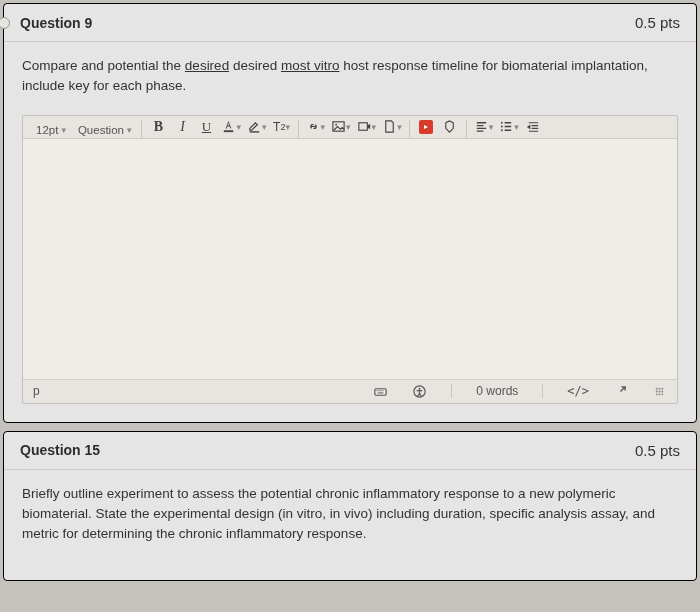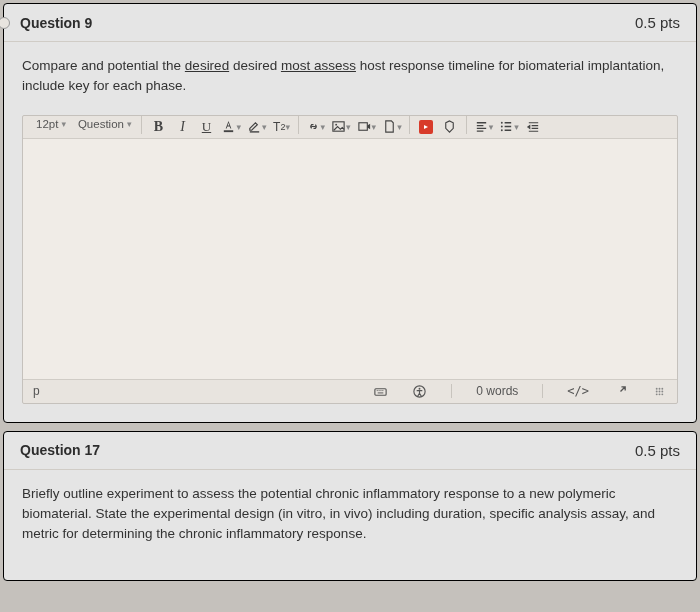--- a/index.html
+++ b/index.html
@@ -37,21 +37,21 @@
       margin-bottom: 18px;
     }
     .u { text-decoration: underline; }
     .editor-wrap {
       border: 1px solid #c5c1bc;
       background: #e8e4df;
       border-radius: 2px;
     }
     .toolbar {
       display: flex;
-      align-items: flex-start;
+      align-items: flex-end;
       gap: 2px;
       padding: 0 8px;
       border-bottom: 1px solid #d0ccc6;
       font-size: 12px;
       color: #555;
       flex-wrap: nowrap;
     }
     .tb-sel {
       display: flex;
       align-items: center;
@@ -139,21 +139,21 @@
 
 <div class="q1-wrap">
   <div class="status-dot"></div>
   <div class="question-card">
     <div class="question-header">
       <span class="question-title">Question 9</span>
       <span class="question-pts">0.5 pts</span>
     </div>
     <div class="question-body">
       <p class="prompt">
-        <span>Compare and potential the </span><span class="u">desired</span><span> desired </span><span class="u">most assess</span><span> host response timeline for biomaterial implantation, include key for each phase.</span>
+        <span>Compare and potential the </span><span class="u">desired</span><span> desired </span><span class="u">most vitro</span><span> host response timeline for biomaterial implantation, include key for each phase.</span>
       </p>
 
       <div class="editor-wrap">
         <div class="toolbar">
 
           <div class="tb-sel">
             <span>12pt</span>
             <span class="chev">▾</span>
           </div>
 
@@ -312,19 +312,19 @@
             </div>
           </div>
         </div>
       </div>
     </div>
   </div>
 </div>
 
 <div class="question-card">
   <div class="question-header">
-    <span class="question-title">Question 17</span>
+    <span class="question-title">Question 15</span>
     <span class="question-pts">0.5 pts</span>
   </div>
   <div class="question-body">
     <p class="prompt">Briefly outline experiment to assess the potential chronic inflammatory response to a new polymeric biomaterial. State the experimental design (in vitro, in vivo) including duration, specific analysis assay, and metric for determining the chronic inflammatory response.</p>
   </div>
 </div>
 
 </body></html>

